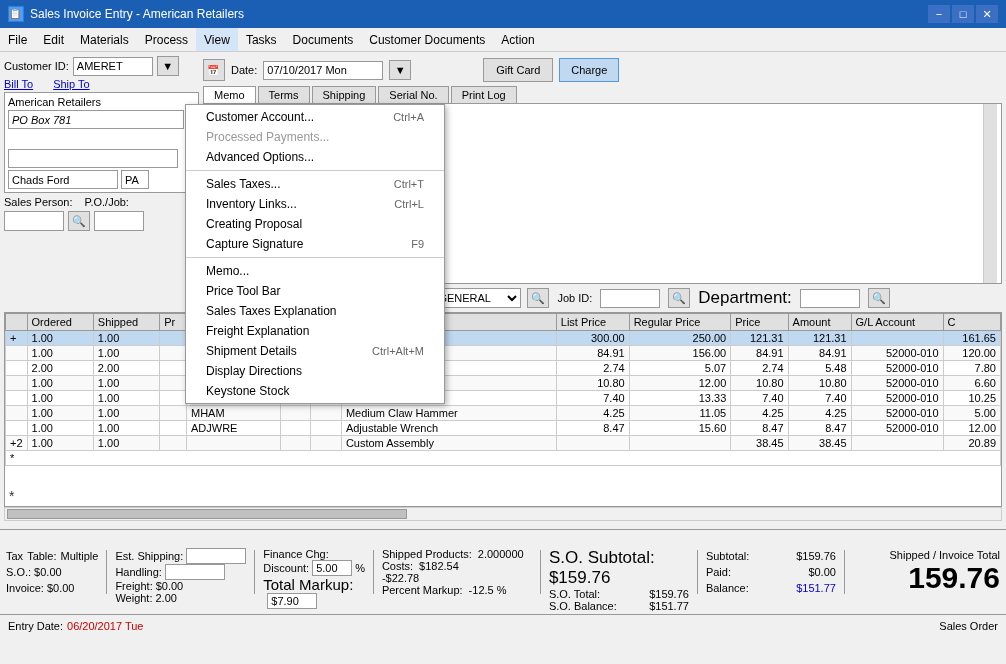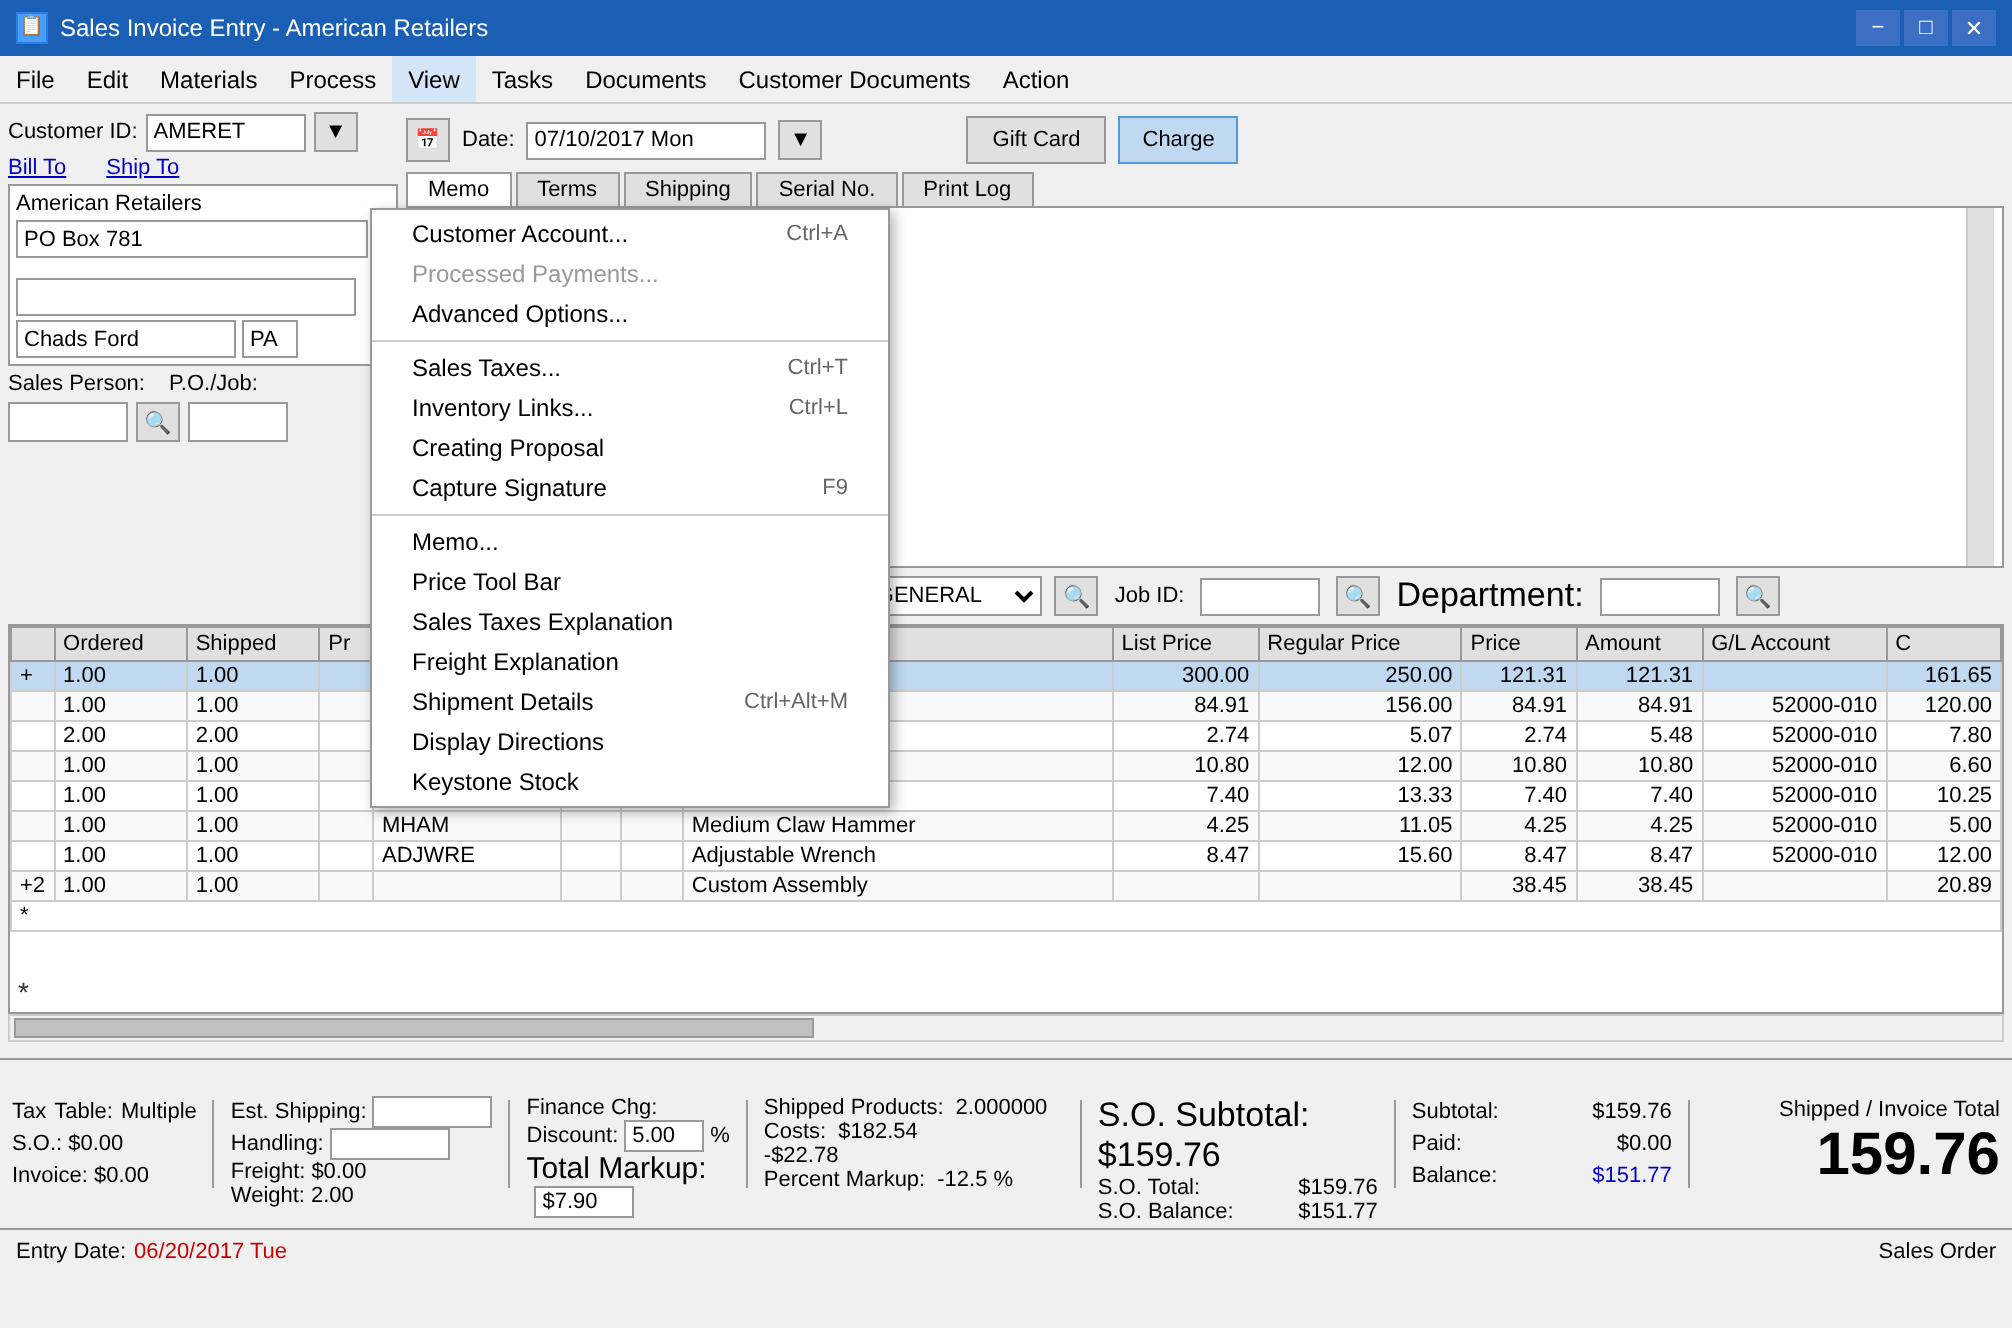--- a/index.html
+++ b/index.html
@@ -238,21 +238,21 @@
         <span style="font-size:11px;">Customer ID:</span>
         <input class="small-input" style="width: 80px;" value="AMERET">
         <button class="icon-btn">▼</button>
       </div>
       <div class="billing-header">
         <span class="billing-label">Bill To</span>
         <span class="billing-label">Ship To</span>
       </div>
       <div style="border:1px solid #999; background:white; padding:3px; margin-bottom:3px;">
         <div style="font-size:11px; margin-bottom:2px;">American Retailers</div>
-        <input class="small-input address-input" value="PO Box 781" style="width: 176px; margin-bottom: 10px; display: block;">
+        <input class="small-input address-input" value="PO Box 781" style="width: 176px; margin-bottom: 20px; display: block; font-style: italic;">
         <input class="small-input address-input" value="" style="width: 170px; margin-bottom: 2px; display: block;">
         <div style="display:flex; gap:3px;">
           <input class="small-input city-input" value="Chads Ford" style="width: 110px;">
           <input class="small-input state-input" value="PA" style="width: 28px;">
         </div>
       </div>
       <div class="form-row">
         <span style="font-size:11px;">Sales Person:</span>
         <span style="font-size:11px; margin-left:8px;">P.O./Job:</span>
       </div>

